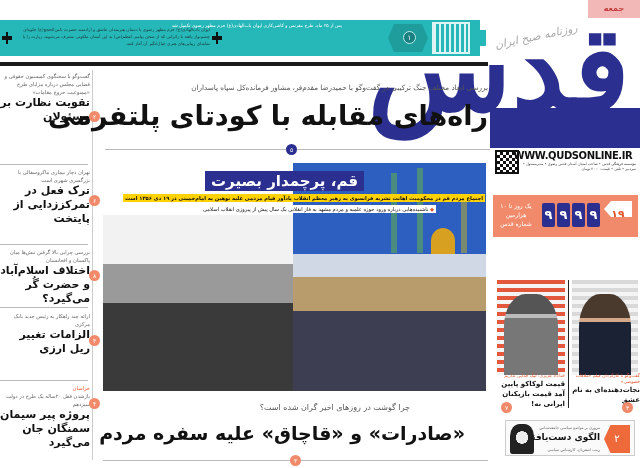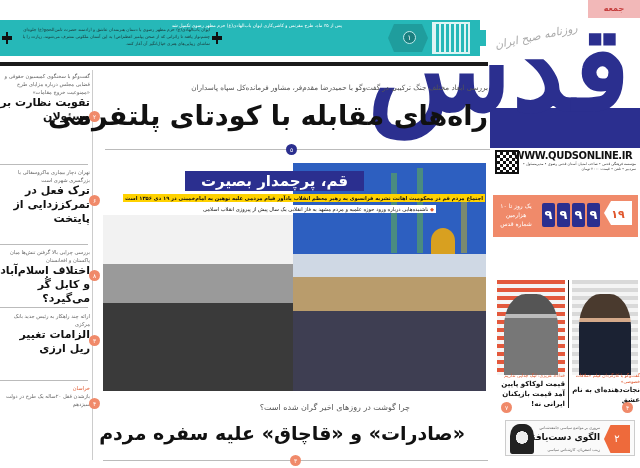--- a/index.html
+++ b/index.html
@@ -26,21 +26,21 @@
   .logo-big { position: absolute; right: 10px; top: 10px; font-size: 118px; font-weight: bold; color: #2b2f8f; line-height: 1; font-family: "DejaVu Serif", serif; }
   .logo-sub { position: absolute; right: 62px; top: 30px; font-size: 11px; color: #aaa; font-style: italic; transform: rotate(-12deg); }
   .logo-bar { position: absolute; right: 0; top: 108px; width: 150px; height: 40px; background: #2b2f8f; }
 
   .site { position: absolute; right: 2px; top: 150px; width: 130px; font-size: 10px; font-weight: bold; color: #111; font-family: "DejaVu Sans", sans-serif; direction: ltr; text-align: center; letter-spacing: -0.4px; }
   .qr { position: absolute; left: 495px; top: 150px; width: 24px; height: 24px; background: repeating-conic-gradient(#111 0 25%, #fff 0 50%) 0 0/6px 6px; border: 2px solid #111; }
   .imprint { position: absolute; right: 4px; top: 162px; width: 118px; font-size: 3.6px; line-height: 5px; color: #333; }
 
   
   .countdown { position: absolute; right: 2px; top: 195px; width: 145px; height: 42px; background: #f08a6a; }
-  .countdown .day { position: absolute; right: 6px; top: 6px; width: 28px; height: 24px; background: #fff; color: #e0562c; font-size: 11px; font-weight: bold; text-align: center; line-height: 28px; clip-path: polygon(25% 0,100% 0,100% 100%,25% 100%,0 50%); }
+  .countdown .day { position: absolute; right: 6px; top: 6px; width: 28px; height: 16px; background: #fff; color: #e0562c; font-size: 11px; font-weight: bold; text-align: center; line-height: 28px; clip-path: polygon(25% 0,100% 0,100% 100%,25% 100%,0 50%); }
   .countdown .digits { position: absolute; right: 38px; top: 8px; display: flex; gap: 2px; direction: ltr; }
   .countdown .digits span { width: 13px; height: 24px; background: #2b2f8f; color: #fff; font-size: 13px; font-weight: bold; text-align: center; line-height: 24px; border-radius: 2px; }
   .countdown .label { position: absolute; left: 4px; top: 6px; width: 38px; font-size: 6px; line-height: 9px; color: #fff; text-align: center; }
 
   
   .photo { position: absolute; overflow: hidden; }
   .photo-left { left: 497px; top: 280px; width: 68px; height: 95px; background: repeating-linear-gradient(180deg,#e3583c 0 4px,#f4f4f4 4px 8px); }
   .photo-right { left: 572px; top: 280px; width: 66px; height: 95px; background: repeating-linear-gradient(180deg,#d9d9d9 0 4px,#f4f4f4 4px 8px); }
   .person { position: absolute; bottom: 0; left: 10%; width: 80%; height: 85%; border-radius: 40% 40% 0 0; }
   .photo-left .person { background: linear-gradient(180deg,#555 0 25%,#bbb 25% 30%,#777 30%); }
@@ -72,21 +72,21 @@
   .lead-head { position: absolute; right: 152px; top: 100px; font-size: 27px; font-weight: bold; color: #111; white-space: nowrap; letter-spacing: -1px; font-family: "DejaVu Sans", sans-serif; }
   .lead-rule { position: absolute; left: 105px; top: 149px; width: 385px; height: 1px; background: #bbb; }
   .page-dot { position: absolute; width: 11px; height: 11px; border-radius: 50%; color: #fff; font-size: 6px; text-align: center; line-height: 11px; }
 
   
   .feature { position: absolute; left: 103px; top: 163px; width: 383px; height: 230px; }
   .feat-old { position: absolute; left: 0; top: 52px; width: 190px; height: 176px; background: linear-gradient(180deg,#f2f2f2 0 28%,#9a9a9a 28% 50%,#3a3a3a 50% 100%); filter: grayscale(1); }
   .feat-new { position: absolute; left: 190px; top: 0; width: 193px; height: 228px; background: linear-gradient(180deg,#2d5fc0 0 40%,#cfd8e4 40% 50%,#b99c6c 50% 65%,#3e3e52 65% 100%); }
   .mina { position: absolute; width: 6px; background: #4a8c80; }
   .dome { position: absolute; width: 24px; height: 26px; border-radius: 50% 50% 0 0; background: #d8a020; }
-  .feat-title { position: absolute; right: 122px; top: 8px; background: #2b2f8f; color: #fff; font-size: 15px; font-weight: bold; padding: 0 16px; line-height: 20px; white-space: nowrap; }
+  .feat-title { position: absolute; right: 122px; top: 8px; background: #2b2f8f; color: #fff; font-size: 15px; font-weight: bold; padding: 0 6px; line-height: 20px; white-space: nowrap; }
   .feat-hl { position: absolute; right: 1px; top: 31px; background: #ffd200; color: #111; font-size: 5.2px; padding: 0 2px; line-height: 8px; white-space: nowrap; font-weight: bold; }
   .feat-sub { position: absolute; right: 50px; top: 42px; background: #fff; color: #111; font-size: 5.2px; padding: 0 2px; line-height: 8px; white-space: nowrap; }
   .feat-sub .dot { color: #e0562c; }
 
   
   .bot-kicker { position: absolute; right: 230px; top: 403px; font-size: 8px; color: #555; white-space: nowrap; }
   .bot-head { position: absolute; right: 175px; top: 422px; font-size: 19px; font-weight: bold; white-space: nowrap; letter-spacing: -0.5px; }
   .bot-rule { position: absolute; left: 103px; top: 460px; width: 385px; height: 1px; background: #bbb; }
 </style>
 </head>
@@ -169,35 +169,36 @@
 
 <div class="lc-item" style="top:168px;">
   <div class="lead">تهران دچار بیماری ماکروسفالی یا بزرگسری شهری است</div>
   <div class="hd">ترک فعل در تمرکززدایی از پایتخت</div>
 </div>
 <div class="badge" style="left:89px; top:195px;">۶</div>
 <div class="lc-sep" style="top:244px;"></div>
 
 <div class="lc-item" style="top:248px;">
   <div class="lead">بررسی چرایی بالا گرفتن تنش‌ها میان پاکستان و افغانستان</div>
-  <div class="hd">اختلاف اسلام‌آباد و کابل گُر می‌گیرد؟</div>
+  <div class="hd">اختلاف اسلام‌آباد و حضرت گُر می‌گیرد؟</div>
 </div>
 <div class="badge" style="left:89px; top:270px;">۸</div>
 <div class="lc-sep" style="top:307px;"></div>
 
 <div class="lc-item" style="top:312px;">
   <div class="lead">ارائه چند راهکار به رئیس جدید بانک مرکزی</div>
   <div class="hd">الزامات تغییر ریل ارزی</div>
 </div>
 <div class="badge" style="left:89px; top:335px;">۳</div>
 <div class="lc-sep" style="top:380px;"></div>
 
 <div class="lc-item" style="top:384px;">
   <div class="lead red">خراسان</div>
   <div class="lead">بازشدن قفل ۲۰ساله یک طرح در دولت سیزدهم</div>
+  <div class="hd">پروژه پیر سیمان سمنگان جان می‌گیرد</div>
 </div>
 <div class="badge" style="left:89px; top:398px;">۴</div>
 
 <div class="lead-kicker">بررسی ابعاد مختلف جنگ ترکیبی در گفت‌وگو با حمیدرضا مقدم‌فر، مشاور فرمانده‌کل سپاه پاسداران</div>
 <div class="lead-head">راه‌های مقابله با کودتای پلتفرمی</div>
 <div class="lead-rule"></div>
 <div class="page-dot" style="left:286px; top:144px; background:#2b2f8f;">۵</div>
 
 <div class="feature">
   <div class="feat-old"></div>

